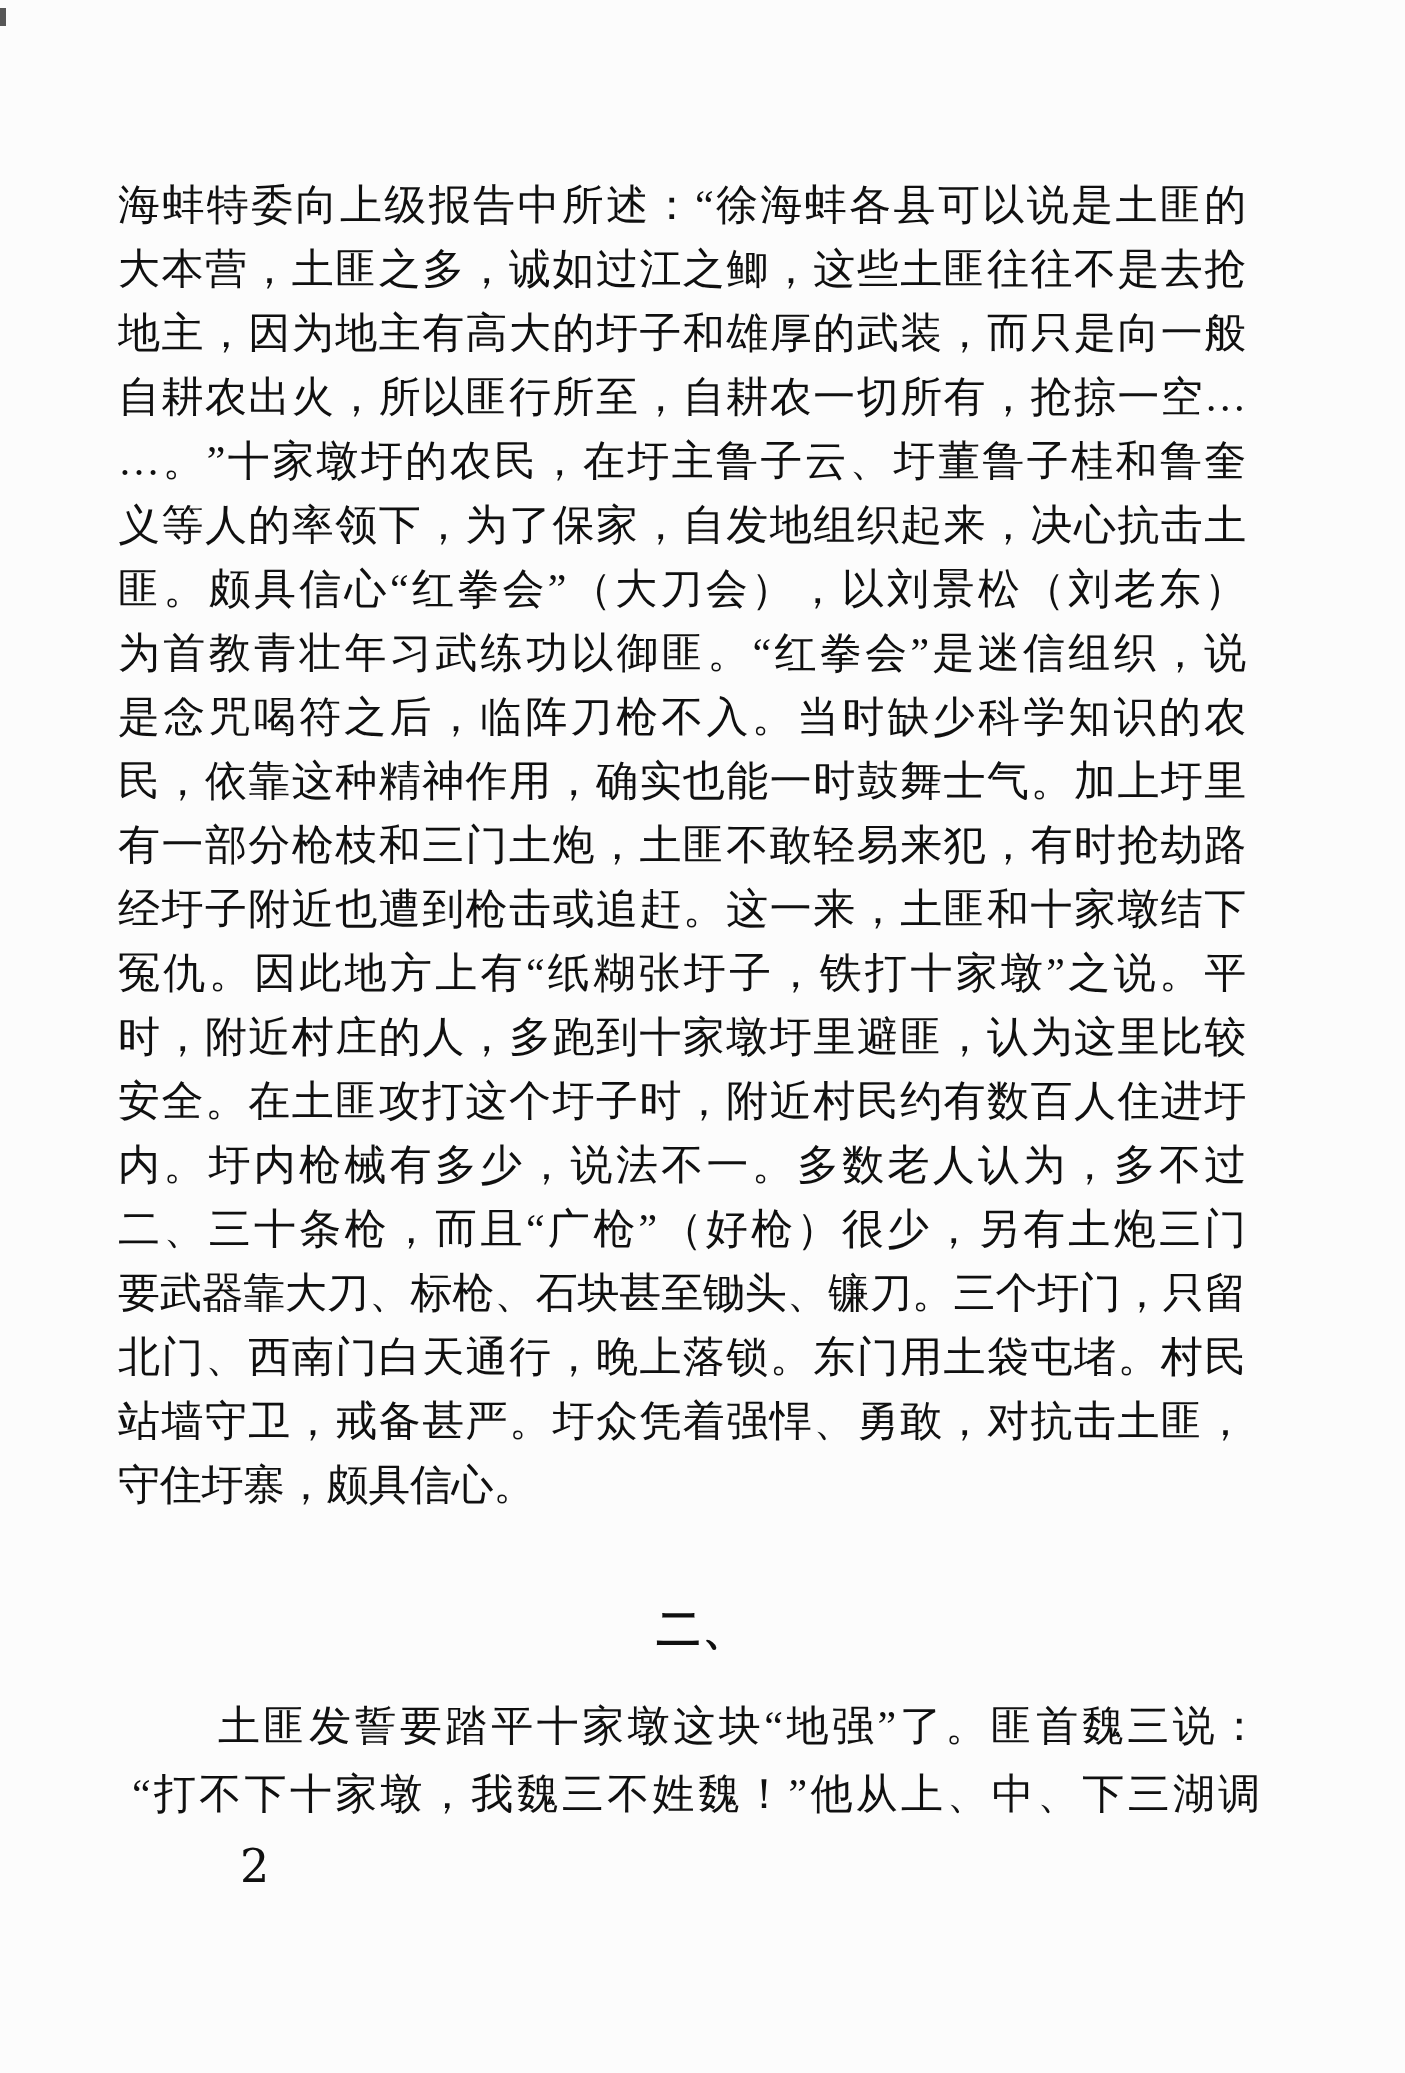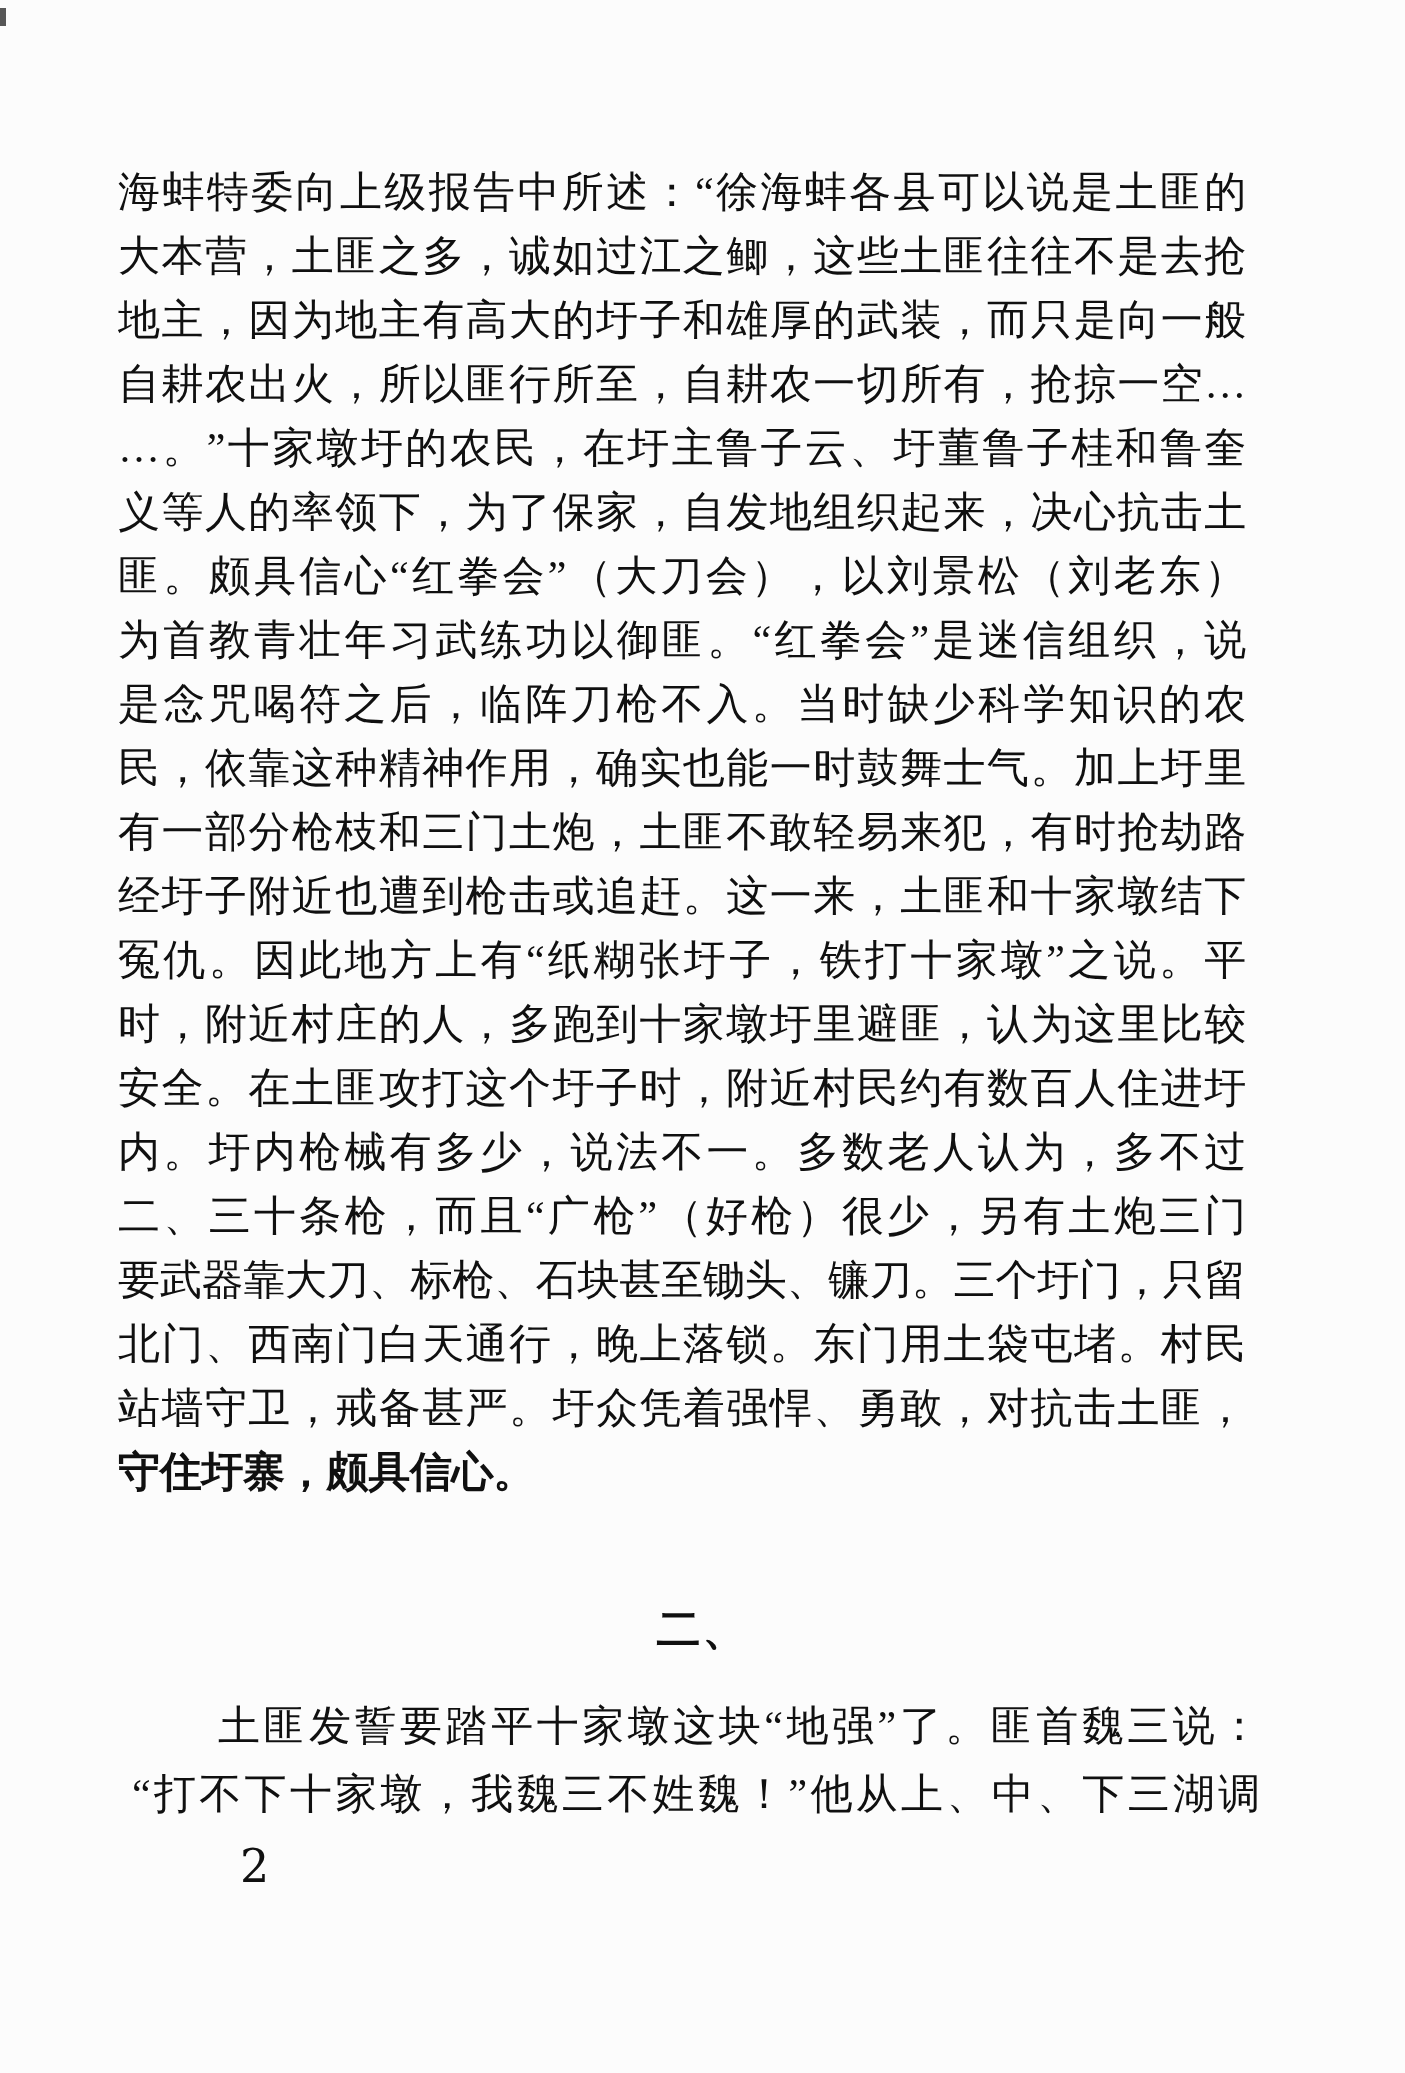--- a/index.html
+++ b/index.html
@@ -23,37 +23,36 @@
     left: 0px;
     top: 8px;
     width: 6px;
     height: 18px;
     background: #3a3a3a;
     opacity: 0.85;
   }
   .body1 {
     position: absolute;
     left: 118px;
-    top: 160px;
+    top: 173px;
     width: 1128px;
   }
   .line {
     height: 64px;
     line-height: 64px;
     font-size: 42px;
     letter-spacing: -0.3px;
     white-space: nowrap;
     text-align: justify;
     text-align-last: justify;
     text-justify: inter-ideograph;
   }
   .line.short {
     text-align: left;
     text-align-last: left;
-    font-weight: bold;
   }
   .heading {
     position: absolute;
     left: 0;
     top: 1604px;
     width: 1405px;
     text-align: center;
     font-size: 44px;
     line-height: 52px;
     font-weight: bold;

